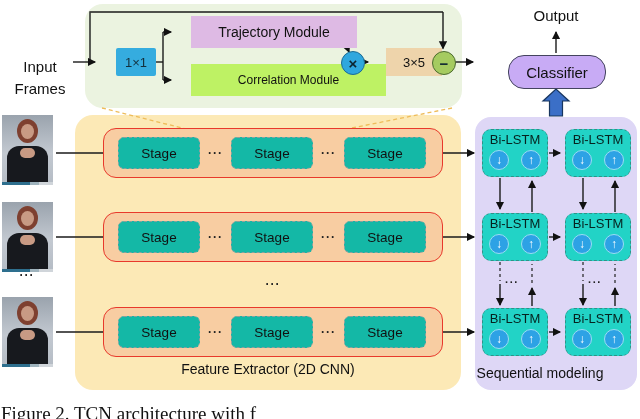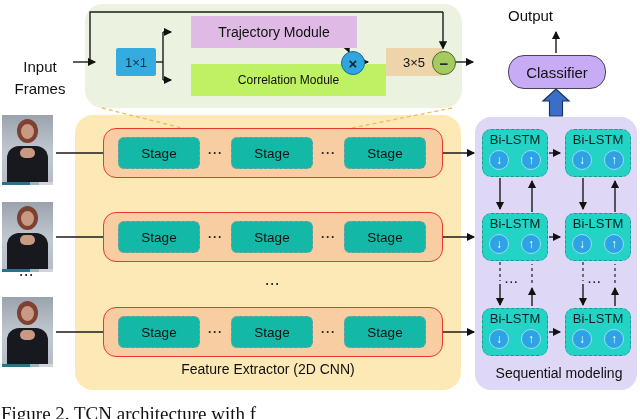--- a/index.html
+++ b/index.html
@@ -39,21 +39,21 @@
   .panel-label{text-align:center;font-size:14px;color:#111;}
   
   .lstm{width:66px;height:48px;background:#22d3c6;border:1.5px dashed #2f9288;border-radius:9px;
         box-sizing:border-box;text-align:center;}
   .lstm .ttl{font-size:13px;line-height:19px;color:#06221f;}
   .lstm .circles{display:flex;justify-content:center;gap:12px;margin-top:1px;}
   .lstm .circ{width:20px;height:20px;border-radius:50%;background:#2da2e5;border:1px solid #9adcf5;
               color:#fff;font-size:12px;line-height:19px;text-align:center;box-sizing:border-box;}
   .classifier{left:508px;top:55px;width:96px;height:32px;background:#c8abf5;border:1.3px solid #44445e;
               border-radius:16px;display:flex;align-items:center;justify-content:center;font-size:15px;}
-  .output{left:508px;top:7px;width:96px;font-size:15px;}
+  .output{left:508px;top:7px;width:96px;text-align:center;font-size:15px;}
   .gap-dots{font-weight:bold;font-size:11px;letter-spacing:1px;color:#222;}
   .caption{left:1px;top:403px;font-family:"Liberation Serif",serif;font-size:19px;color:#111;white-space:nowrap;}
   svg.overlay{position:absolute;left:0;top:0;z-index:5;pointer-events:none;}
   .abs{z-index:6;}
   .panel-green,.panel-orange,.panel-purple{z-index:1;}
 </style>
 </head>
 <body>
 
 <div id="canvas">
@@ -218,21 +218,21 @@
       <div class="circ">↑</div>
     </div>
   </div>
   <div class="abs lstm" style="left:565px;top:308px">
     <div class="ttl">Bi-LSTM</div>
     <div class="circles">
       <div class="circ">↓</div>
       <div class="circ">↑</div>
     </div>
   </div>
-  <div class="abs panel-label" style="left:475px;top:365px;width:130px;margin-left:19px;">Sequential modeling</div>
+  <div class="abs panel-label" style="left:475px;top:365px;width:130px;">Sequential modeling</div>
 
   <div class="abs output">Output</div>
   <div class="abs classifier">
       <span>Classifier</span>
     </div>
 
   <div class="abs caption">Figure 2. TCN architecture with f</div>
 
 </div>
 

